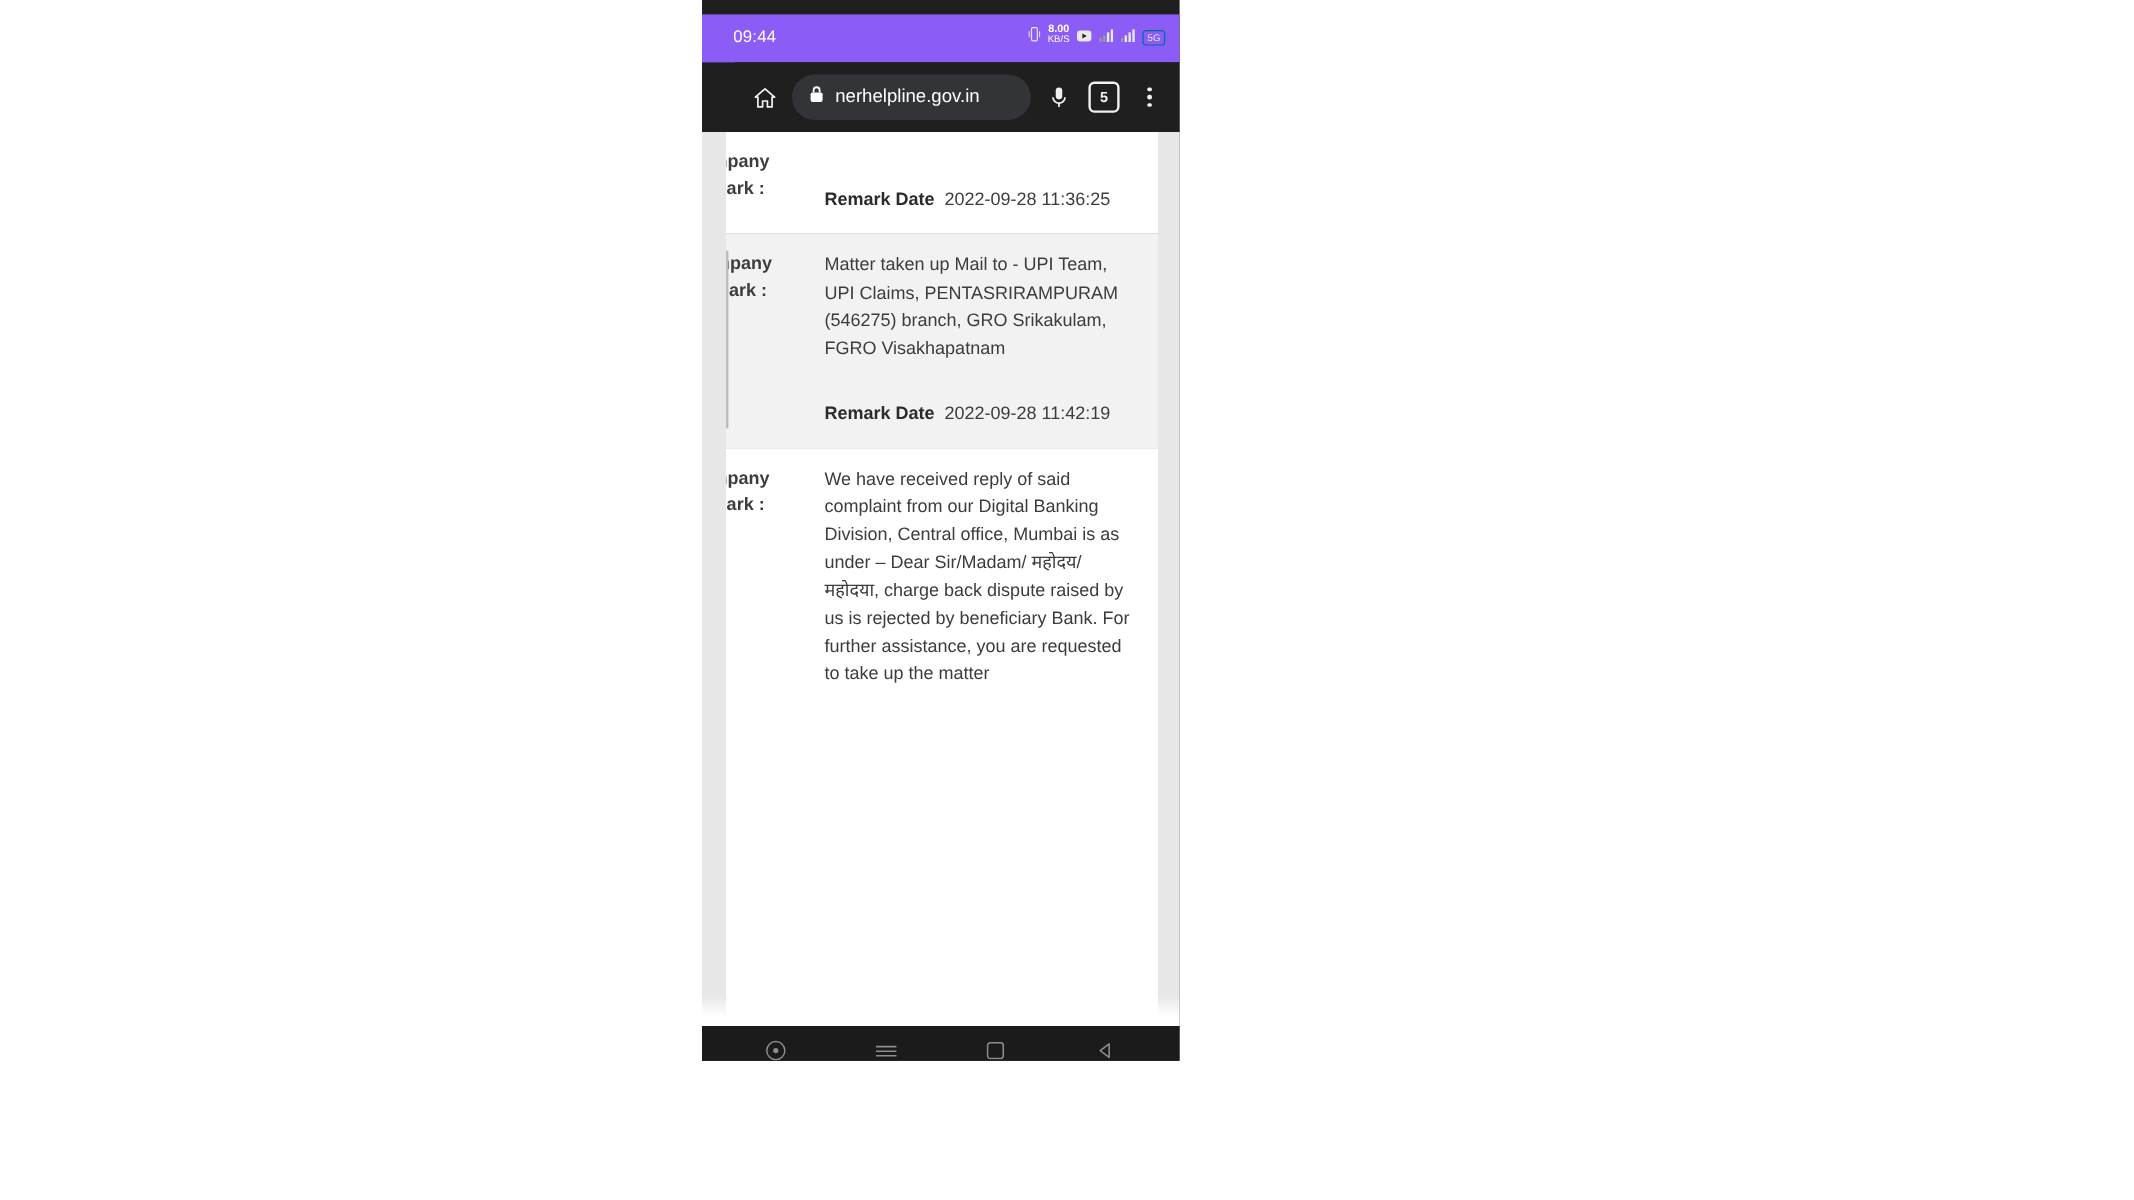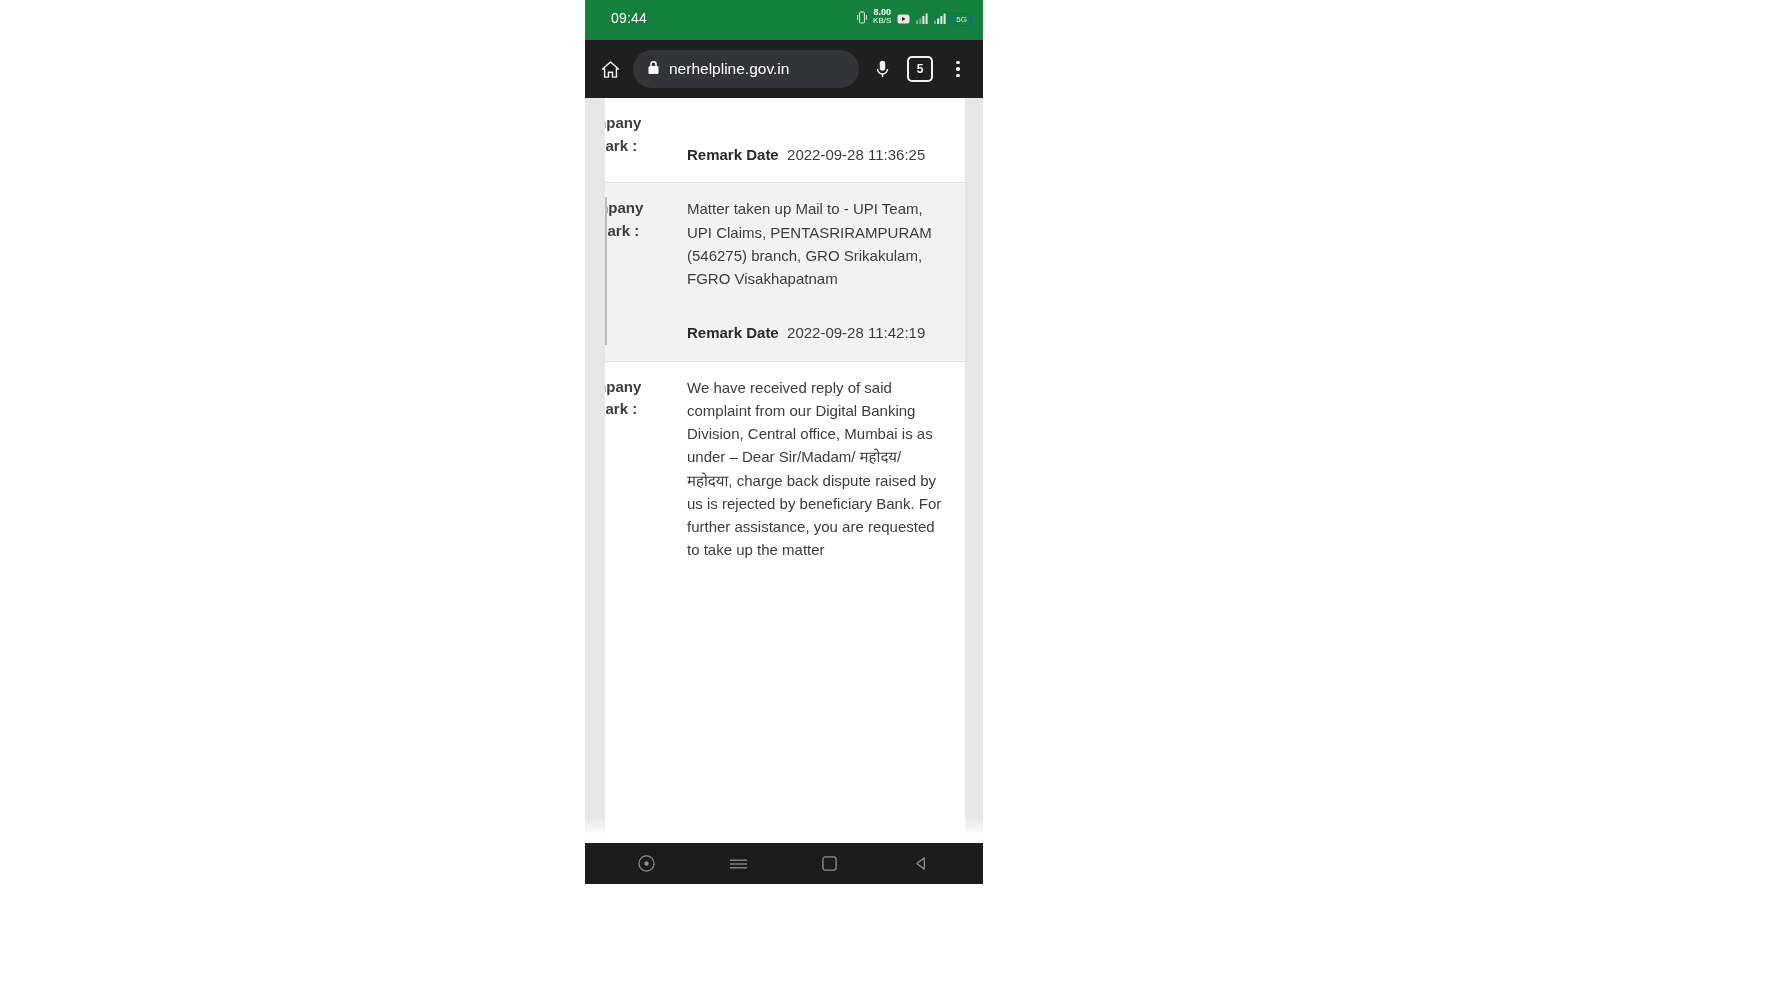--- a/index.html
+++ b/index.html
@@ -27,22 +27,23 @@
     width: 398px;
     height: 884px;
     background: #1f1f1f;
     overflow: hidden;
   }
 
   
   .status-bar {
     position: relative;
     height: 40px;
-    background: #15803d;
+    background: #8b5cf6;
     color: #ffffff;
+    margin-top: 12px;
   }
   .status-time {
     position: absolute;
     left: 26px;
     top: 10px;
     font-size: 14px;
     color: #ffffff;
     letter-spacing: 0.2px;
   }
   .status-icons {
@@ -79,20 +80,21 @@
   
   .browser-bar {
     position: relative;
     height: 58px;
     background: #1f1f1f;
     display: flex;
     align-items: center;
     padding: 0 10px;
     box-sizing: border-box;
     gap: 8px;
+    margin-left: 27px;
   }
   .icon-btn {
     width: 30px;
     height: 30px;
     display: flex;
     align-items: center;
     justify-content: center;
     color: #f1f1f1;
     flex: 0 0 auto;
   }

